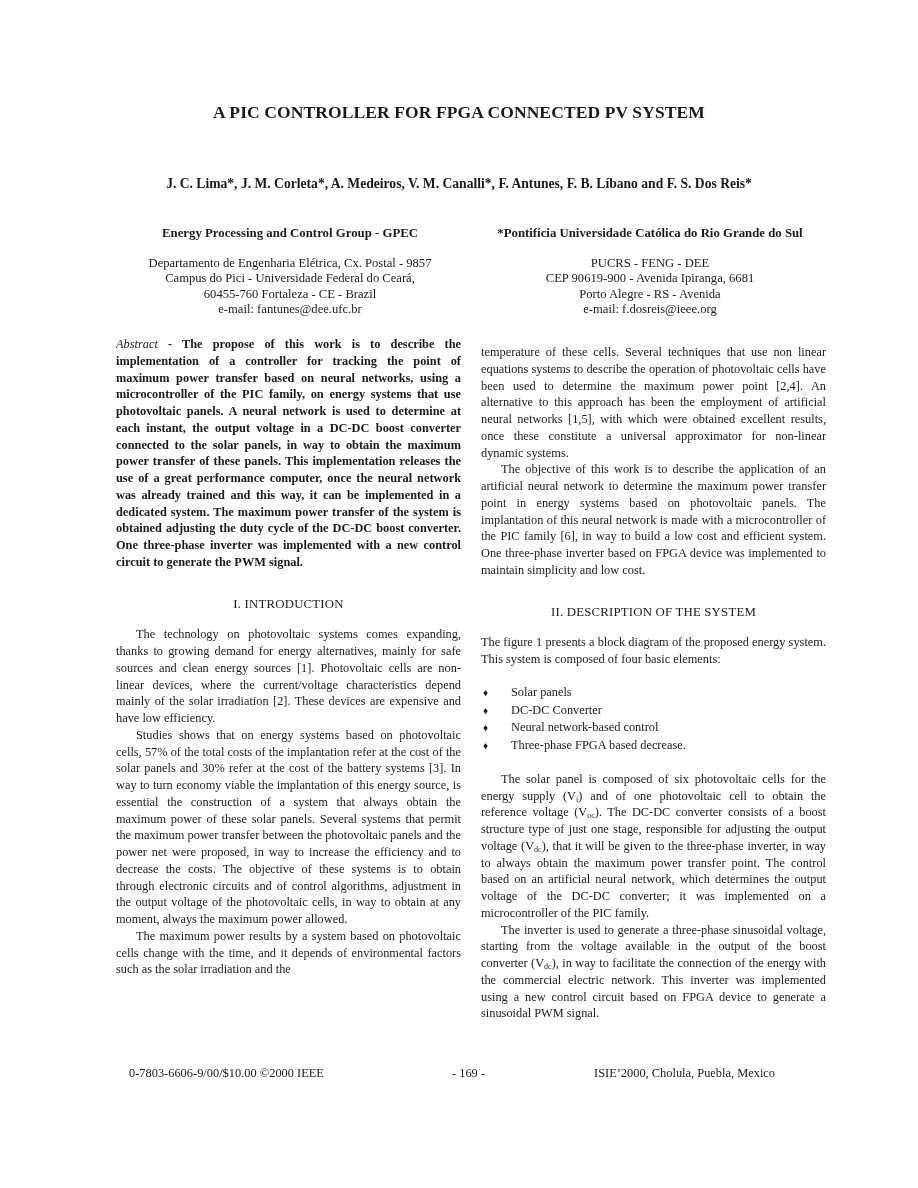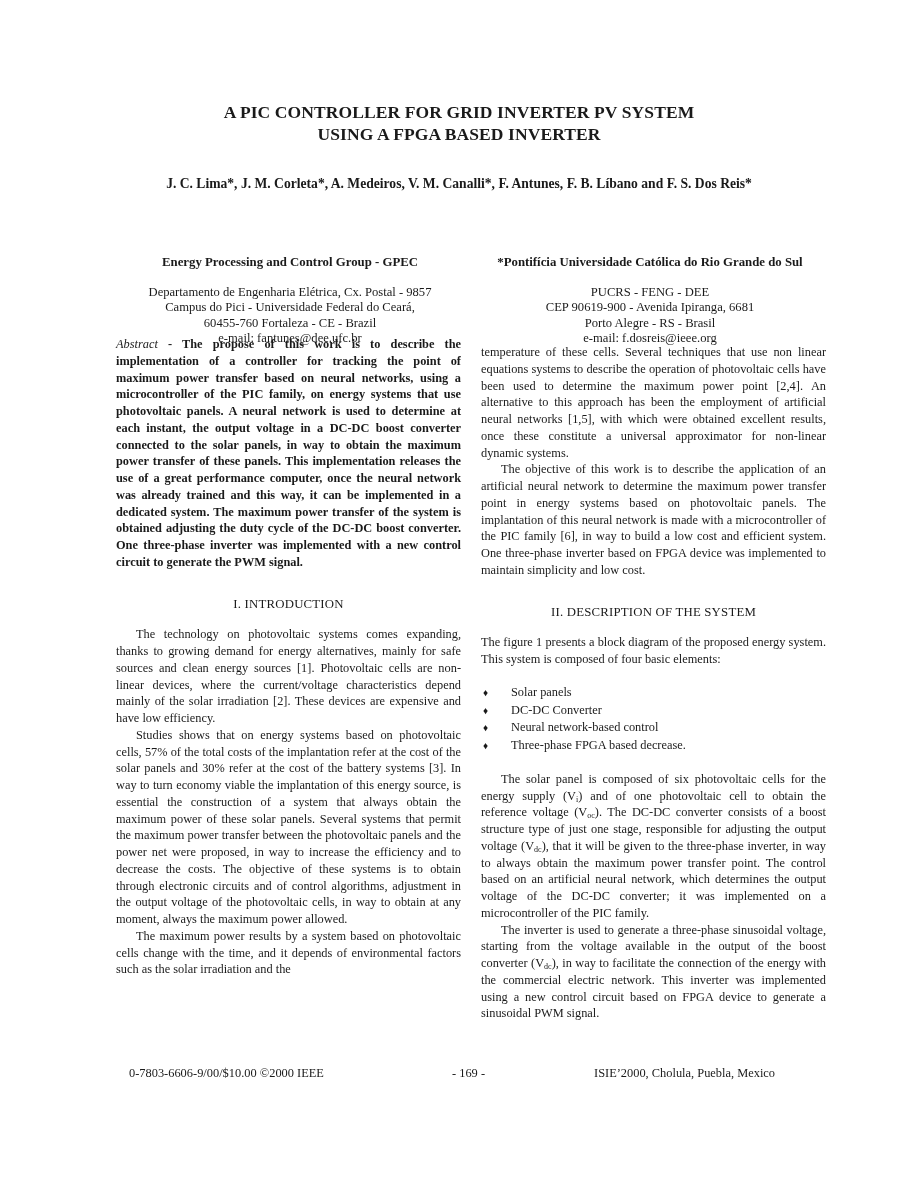--- a/index.html
+++ b/index.html
@@ -28,21 +28,20 @@
     font-weight: bold;
     font-size: 13.6px;
   }
   .affil {
     position: absolute;
     top: 226px;
     width: 360px;
     text-align: center;
     font-size: 12.6px;
     line-height: 15.6px;
-    margin-top: 29px;
   }
   .affil .head { font-weight: bold; margin-bottom: 14px; font-size: 12.8px; }
   .affil-left { left: 110px; }
   .affil-right { left: 470px; }
 
   .col {
     position: absolute;
     width: 345px;
     font-size: 12.35px;
     line-height: 16.75px;
@@ -74,39 +73,38 @@
   .foot-left { left: 129px; }
   .foot-center { left: 452px; }
   .foot-right { left: 594px; }
 
   sub { font-size: 8px; vertical-align: -2px; line-height: 0; }
 </style>
 </head>
 <body>
 
 <div class="title">
-  <div>A PIC CONTROLLER FOR GRID INVERTER PV SYSTEM</div>
-  <div>USING A FPGA BASED INVERTER</div>
+  <div>A PIC CONTROLLER FOR FPGA CONNECTED PV SYSTEM</div>
 </div>
 
 <div class="authors">J. C. Lima*, J. M. Corleta*, A. Medeiros, V. M. Canalli*, F. Antunes, F. B. Líbano and F. S. Dos Reis*</div>
 
 <div class="affil affil-left">
   <div class="head">Energy Processing and Control Group - GPEC</div>
   <div>Departamento de Engenharia Elétrica, Cx. Postal - 9857</div>
   <div>Campus do Pici - Universidade Federal do Ceará,</div>
   <div>60455-760  Fortaleza - CE - Brazil</div>
   <div>e-mail: fantunes@dee.ufc.br</div>
 </div>
 
 <div class="affil affil-right">
   <div class="head">*Pontifícia Universidade Católica do Rio Grande do Sul</div>
   <div>PUCRS - FENG - DEE</div>
   <div>CEP 90619-900  -  Avenida Ipiranga, 6681</div>
-  <div>Porto Alegre - RS - Brasil</div>
+  <div>Porto Alegre - RS - Avenida</div>
   <div>e-mail: f.dosreis@ieee.org</div>
 </div>
 
 <div class="col col-left">
   <p class="abstract"><span class="abs-label">Abstract</span><span> - The propose of this work is to describe the implementation of a controller for tracking the point of maximum power transfer based on neural networks, using a microcontroller of the PIC family, on energy systems that use photovoltaic panels. A neural network is used to determine at each instant, the output voltage in a DC-DC boost converter connected to the solar panels, in way to obtain the maximum power transfer of these panels. This implementation releases the use of a great performance computer, once the neural network was already trained and this way, it can be implemented in a dedicated system. The maximum power transfer of the system is obtained adjusting the duty cycle of the DC-DC boost converter. One three-phase inverter was implemented with a new control circuit to generate the PWM signal.</span></p>
 
   <div class="sec-head" style="margin-top:25px;">I. INTRODUCTION</div>
 
   <p class="para" style="margin-top:14px;">The technology on photovoltaic systems comes expanding, thanks to growing demand for energy alternatives, mainly for safe sources and clean energy sources [1]. Photovoltaic cells are non-linear devices, where the current/voltage characteristics depend mainly of the solar irradiation [2]. These devices are expensive and have low efficiency.</p>
   <p class="para">Studies shows that on energy systems based on photovoltaic cells, 57% of the total costs of the implantation refer at the cost of the solar panels and 30% refer at the cost of the battery systems [3]. In way to turn economy viable the implantation of this energy source, is essential the construction of a system that always obtain the maximum power of these solar panels. Several systems that permit the maximum power transfer between the photovoltaic panels and the power net were proposed, in way to increase the efficiency and to decrease the costs. The objective of these systems is to obtain through electronic circuits and of control algorithms, adjustment in the output voltage of the photovoltaic cells, in way to obtain at any moment, always the maximum power allowed.</p>

